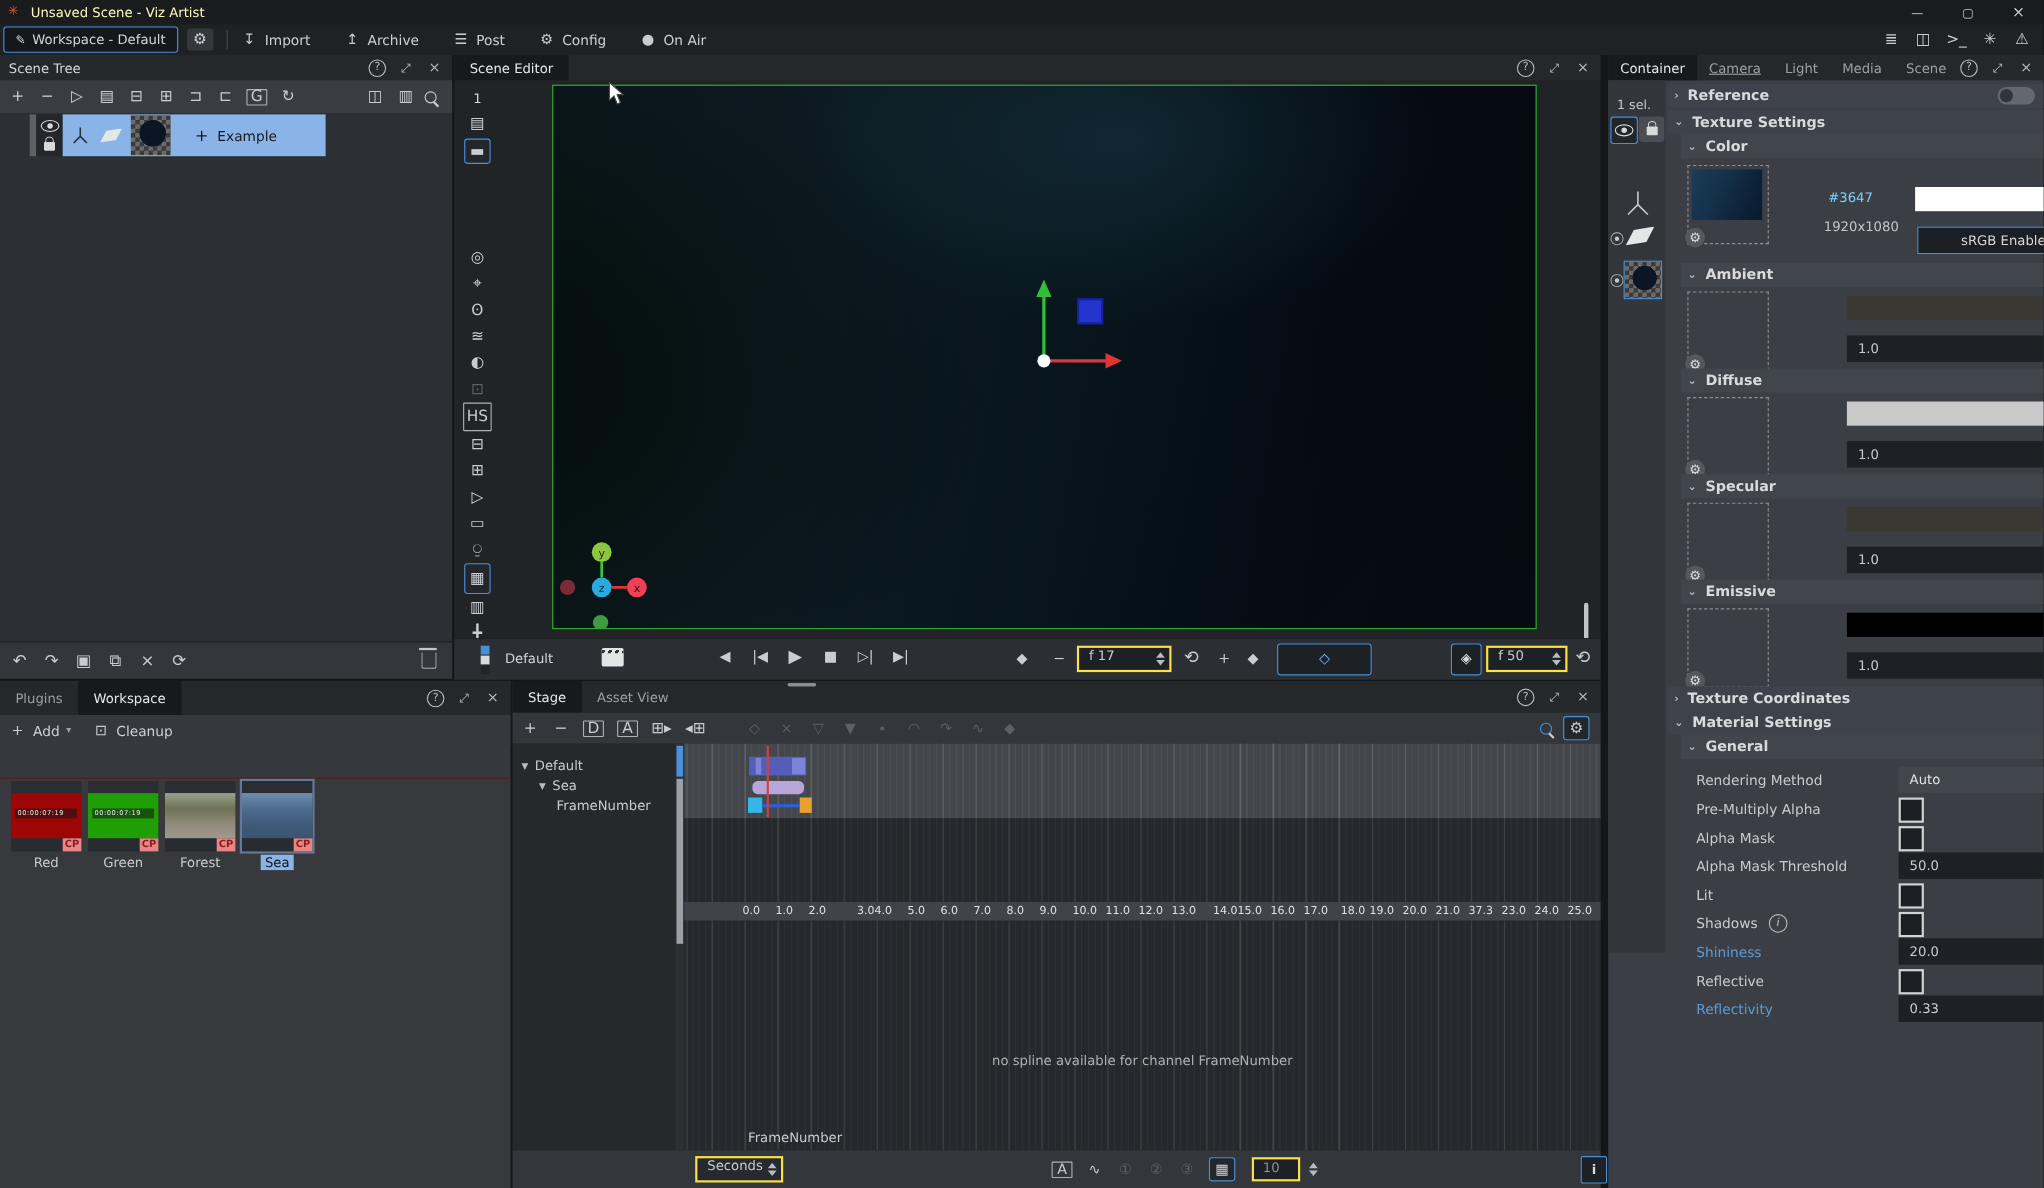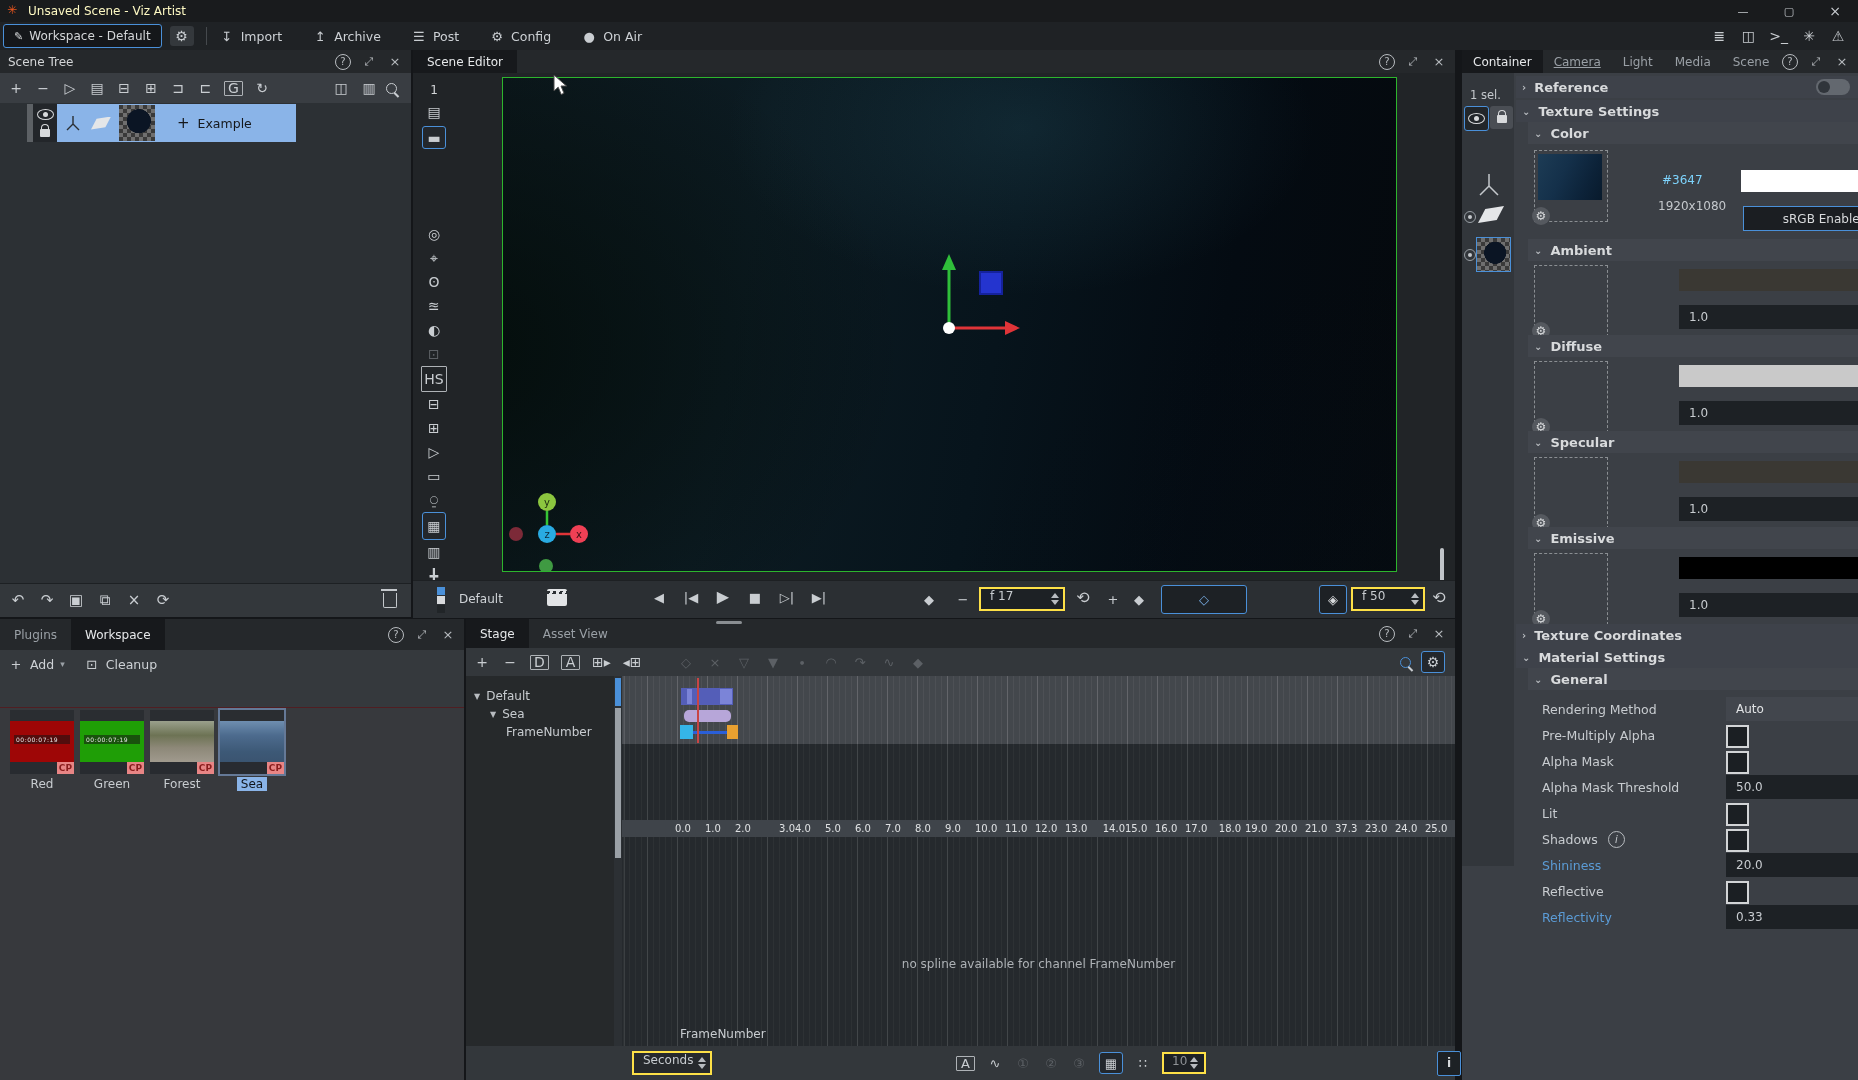--- a/index.html
+++ b/index.html
@@ -711,21 +711,21 @@
       <span style="position:absolute;left:490px;display:flex;gap:12px;align-items:center;">
 
       <span class="ico boxed" style="font-size:13px;">A</span>
           <span class="ico" style="font-size:13px;">∿</span>
           <span class="ico dim" style="font-size:13px;">①</span>
           <span class="ico dim" style="font-size:13px;">②</span>
           <span class="ico dim" style="font-size:13px;">③</span>
           <span class="ico selbox" style="font-size:13px;">▦</span>
           <span class="ico" style="font-size:13px;">∷</span>
         </span>
-      <span class="field" style="position:absolute;left:696px;width:44px;height:22px;padding-left:8px;box-sizing:border-box;color:#8e9296;">
+      <span class="field" style="position:absolute;left:672px;width:44px;height:22px;padding-left:8px;box-sizing:border-box;color:#8e9296;">
         <span>10</span>
       </span>
       <span class="ud" style="position:absolute;left:720px;">
           <i class="up"></i>
           <i class="dn"></i>
         </span>
       <span style="position:absolute;left:971px;width:22px;height:23px;border:1px solid #4a90d9;border-radius:2px;background:#1d2125;
                    display:flex;align-items:center;justify-content:center;color:#d8dadc;font-weight:bold;">
         <span>i</span>
       </span>

